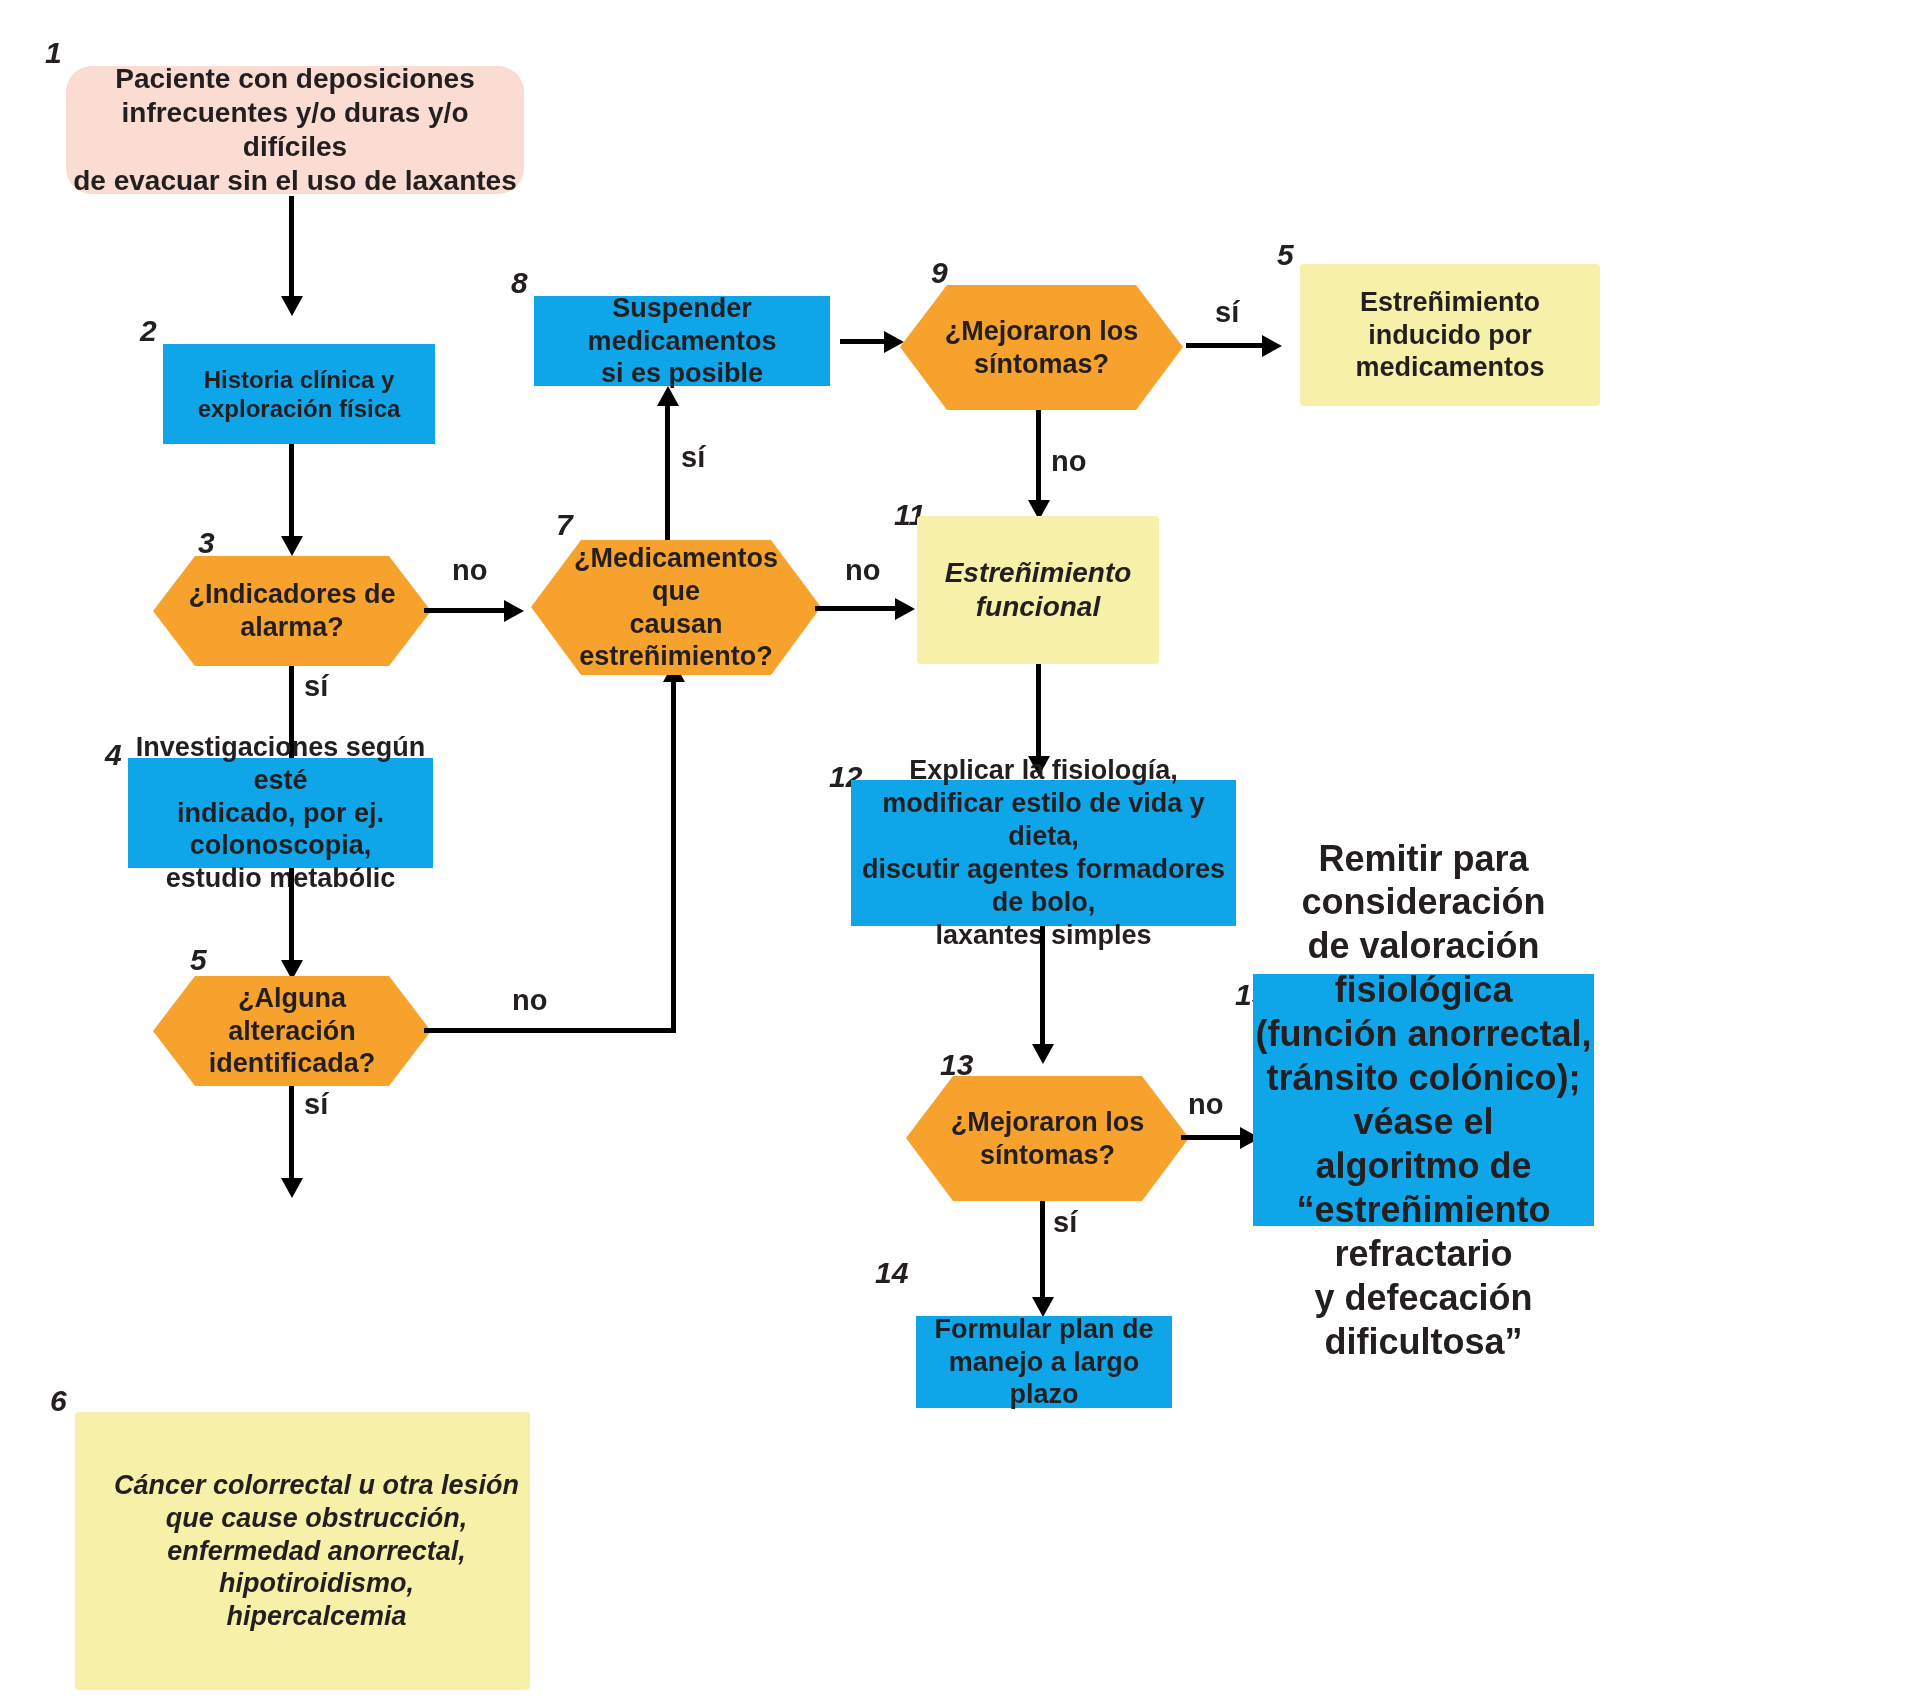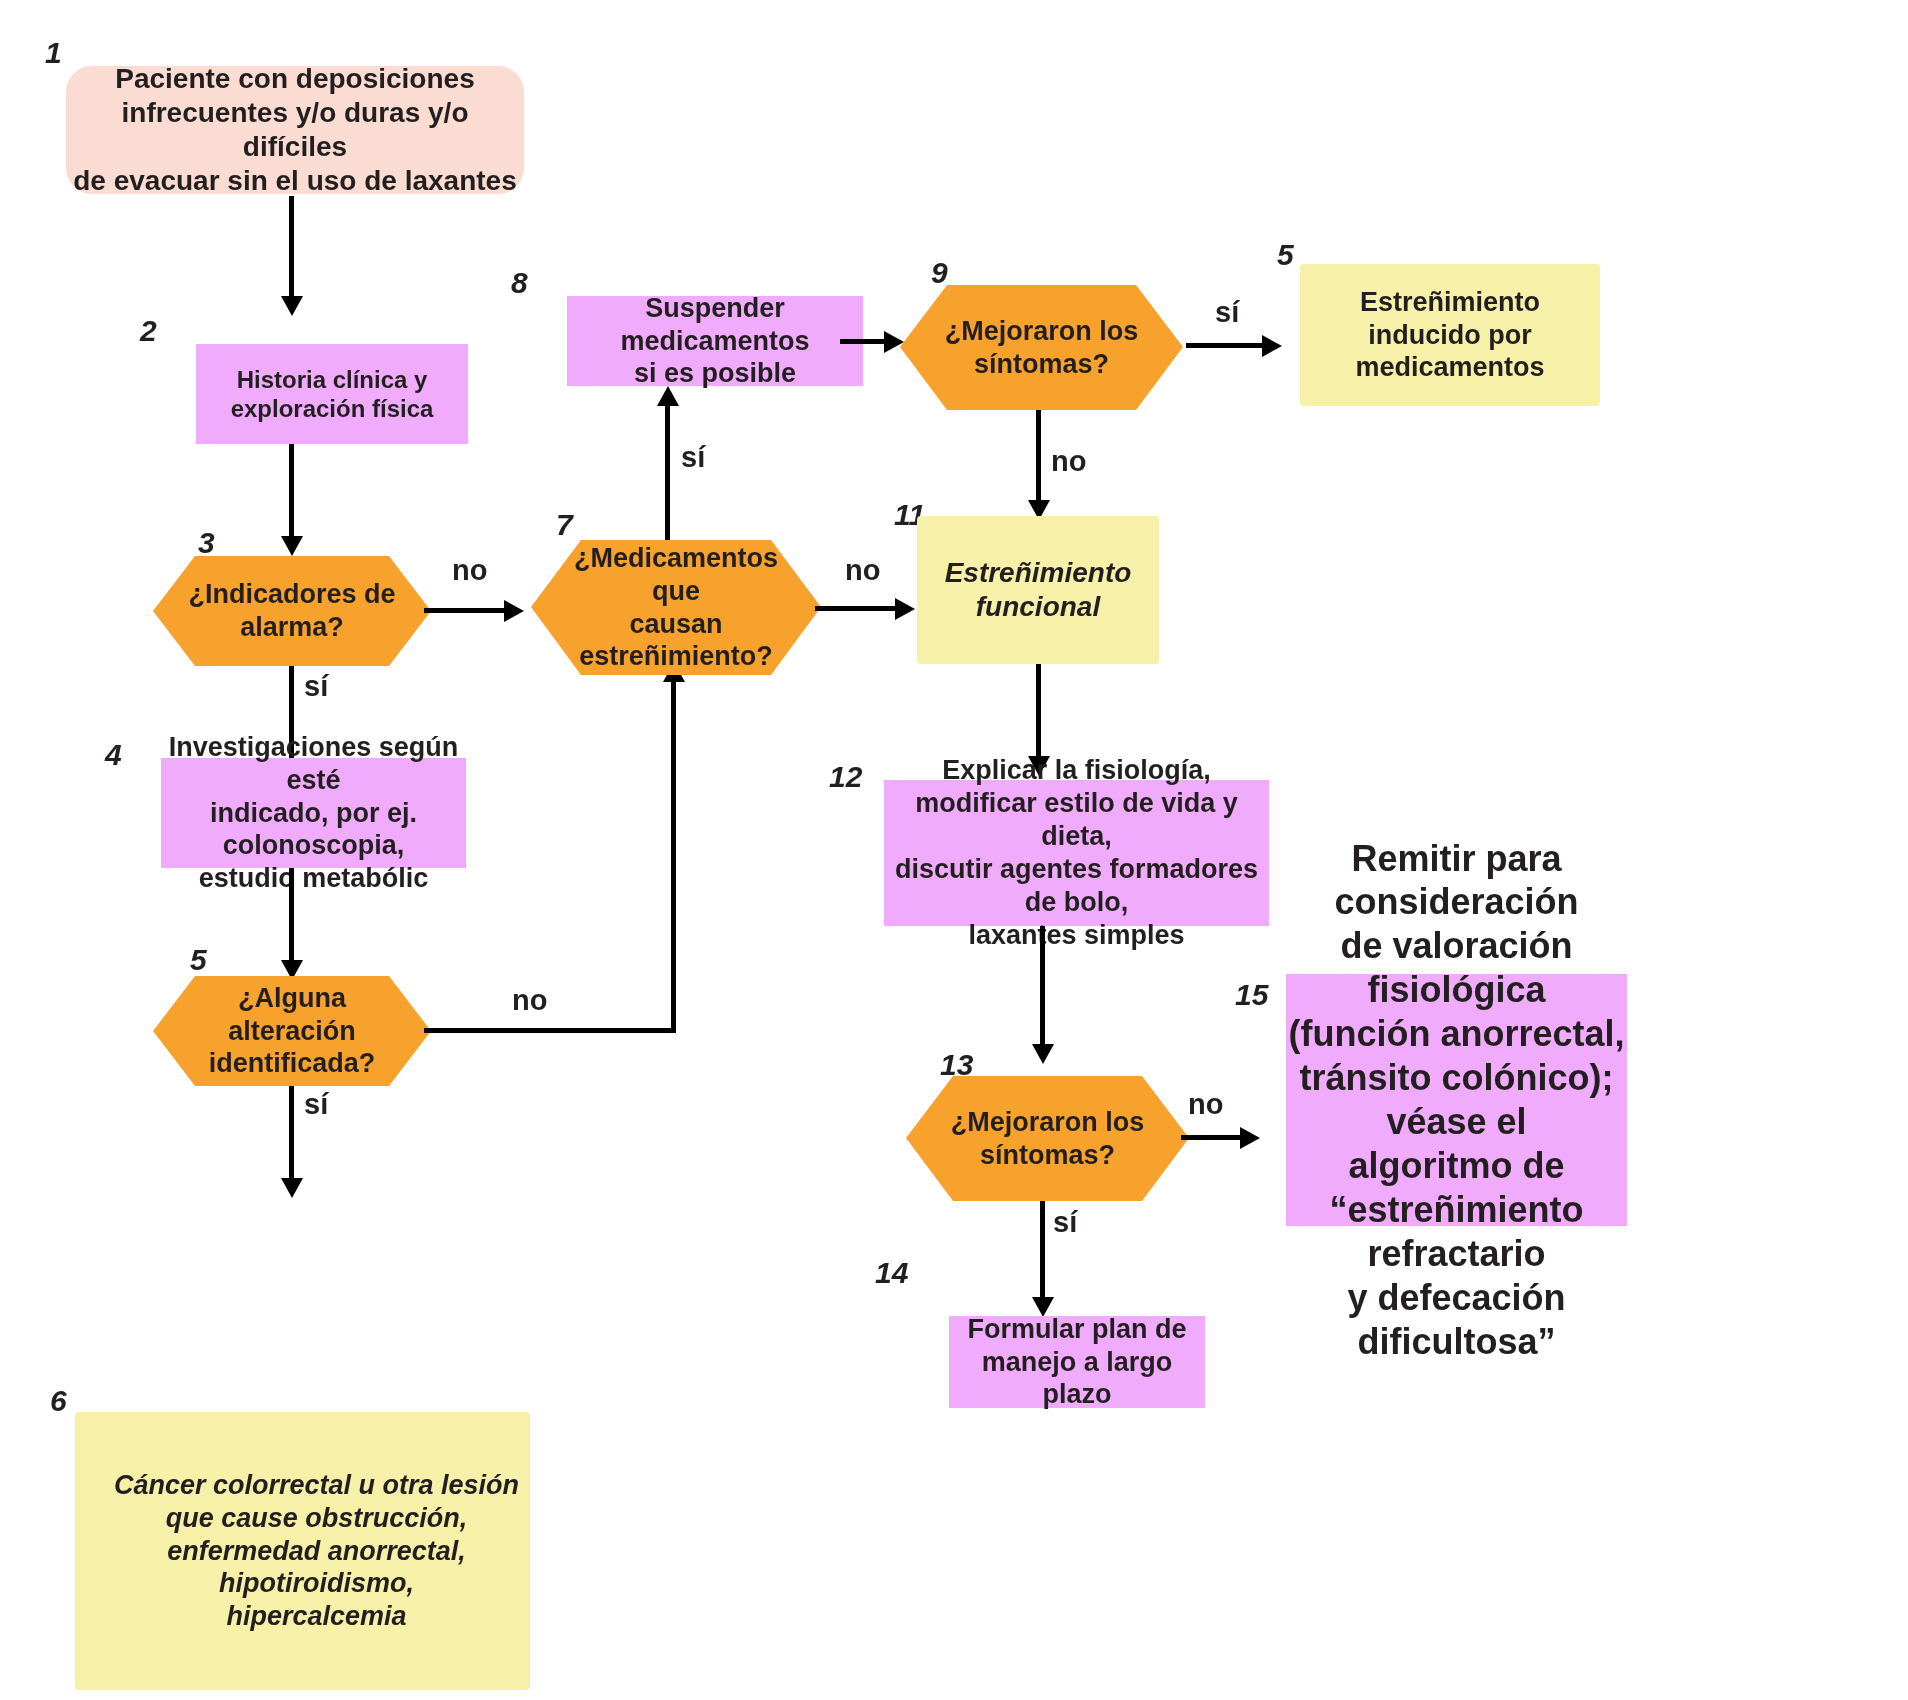--- a/index.html
+++ b/index.html
@@ -23,22 +23,21 @@
     display: flex;
     align-items: center;
     justify-content: center;
     text-align: center;
     color: #231f20;
     font-weight: bold;
     line-height: 1.22;
     white-space: pre-line;
   }
   .node.process {
-    background: #f0abfc;
-    margin-left: 33px;
+    background: #0ea5e9;
   }
   .node.terminal {
     background: #fadcd3;
     border-radius: 26px;
   }
   .node.outcome {
     background: #f7f0a8;
     border-radius: 4px;
     justify-content: center;
   }

